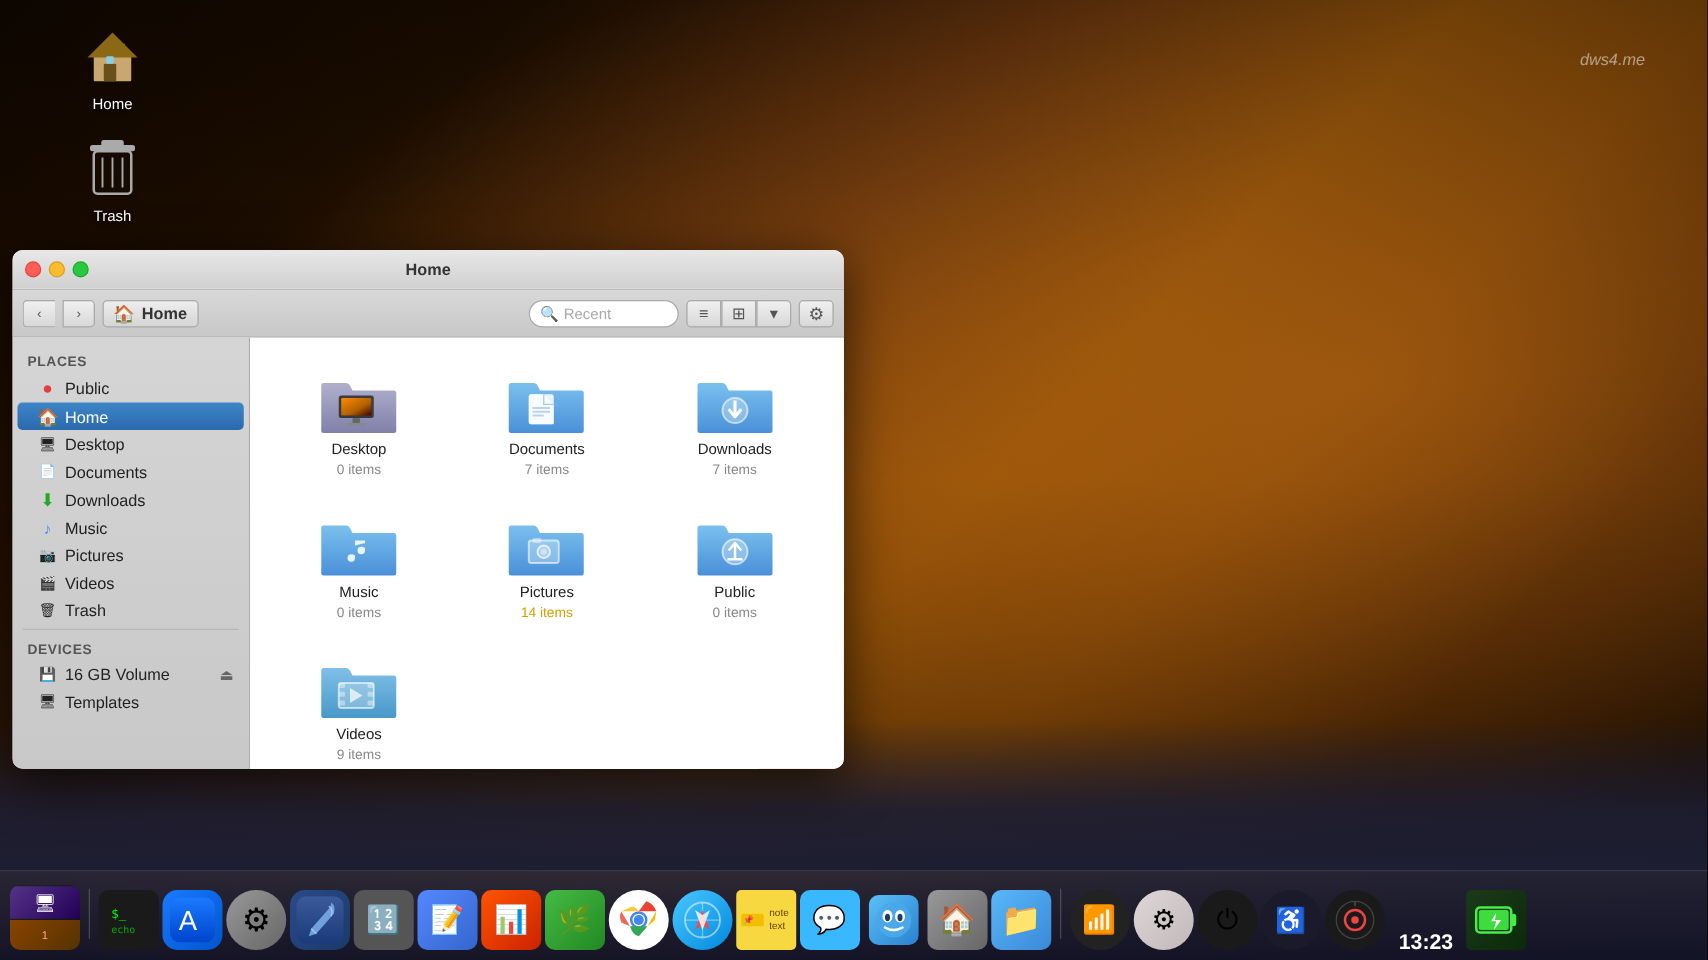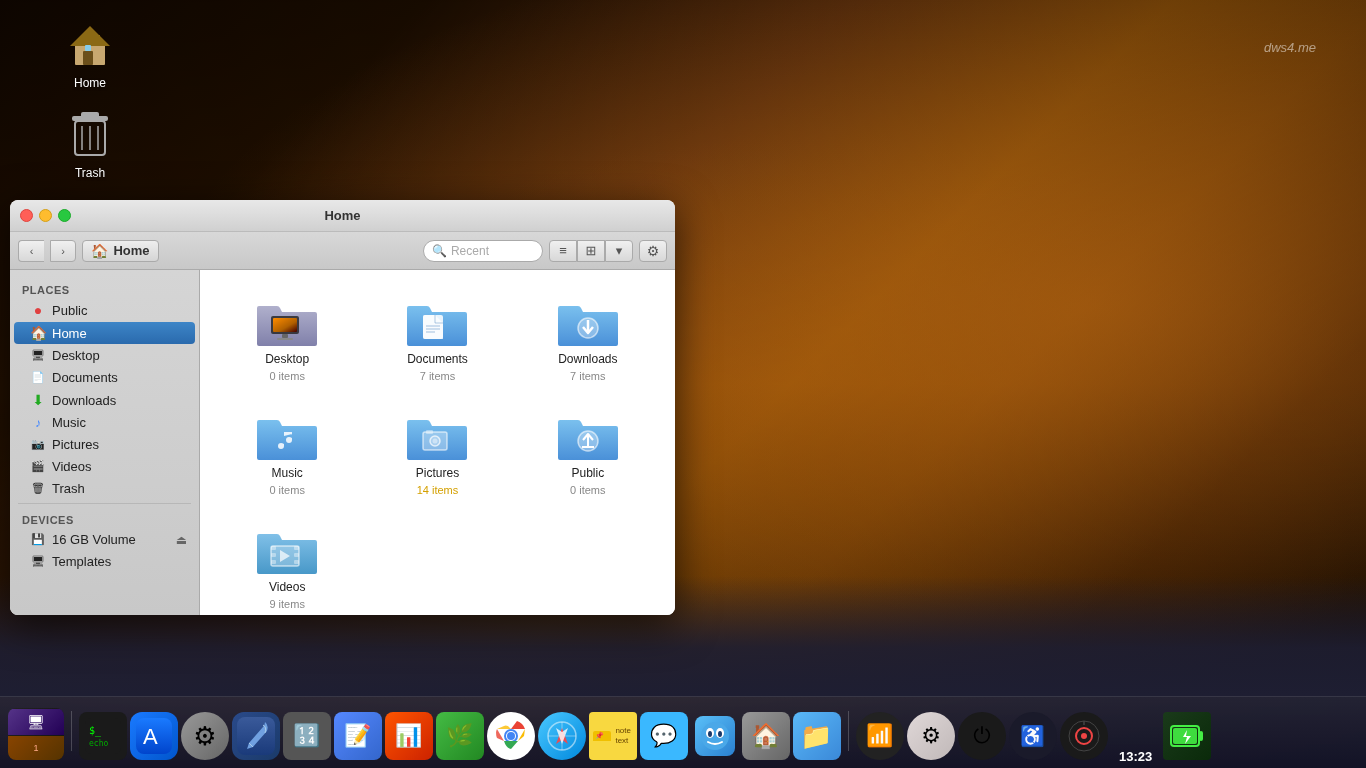--- a/index.html
+++ b/index.html
@@ -788,21 +788,21 @@
 
     <div class="dock-item" style="background:#1a1a1a; border-radius:50%; font-size:20px;">
       <svg width="32" height="32" viewBox="0 0 32 32">
         <circle cx="16" cy="16" r="15" fill="#1a1a1a" stroke="#444" stroke-width="1"></circle>
         <circle cx="16" cy="16" r="8" fill="none" stroke="#ee4444" stroke-width="2"></circle>
         <circle cx="16" cy="16" r="3" fill="#ee4444"></circle>
         <line x1="16" y1="1" x2="16" y2="5" stroke="#444" stroke-width="1.5"></line>
       </svg>
     </div>
 
-    <div style="display:flex; align-items:center; justify-content:center; padding:0 8px; color:white; font-size:13px; font-weight:600; min-width:45px;">
+    <div style="display:flex; align-items:center; justify-content:center; padding:0 8px; color:white; font-size:17px; font-weight:600; min-width:45px;">
       <span>13:23</span>
     </div>
 
     <div class="dock-item" style="background:linear-gradient(135deg,#1a3a1a,#0a2a0a); border-radius:4px; font-size:20px;">
       <svg width="36" height="36" viewBox="0 0 36 36">
         <rect x="2" y="8" width="28" height="20" rx="3" fill="none" stroke="#44ee44" stroke-width="2"></rect>
         <rect x="30" y="13" width="4" height="10" rx="2" fill="#44ee44"></rect>
         <rect x="4" y="10" width="24" height="16" rx="2" fill="#44ee44" opacity="0.9"></rect>
 
         <polygon points="18,12 14,19 18,19 16,26 22,18 17,18" fill="white"></polygon>

